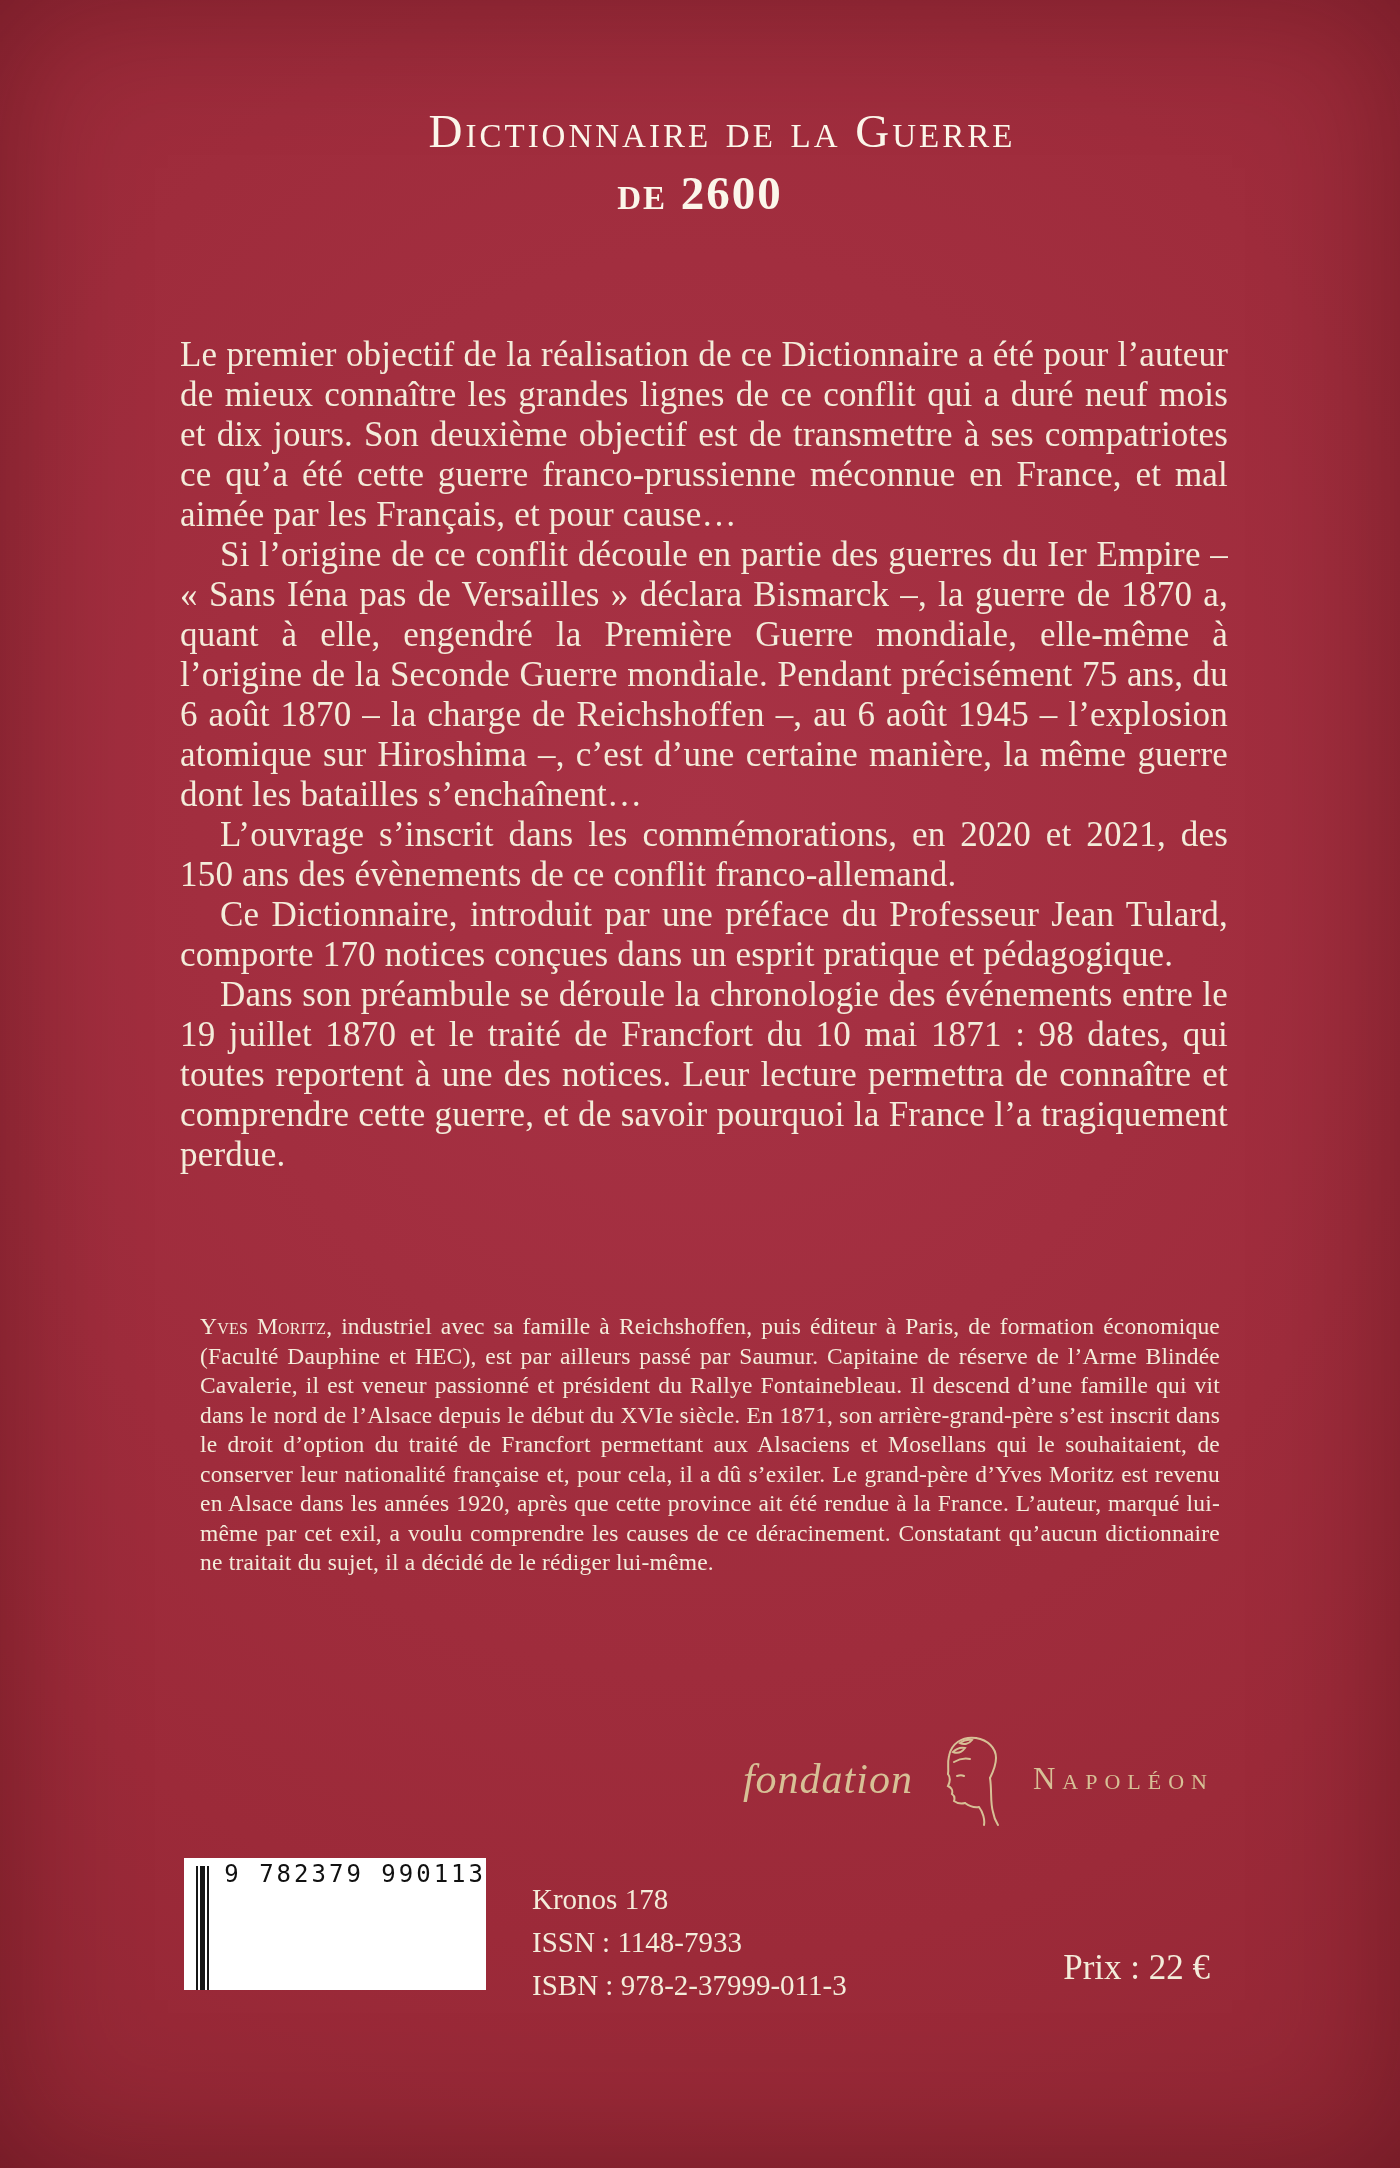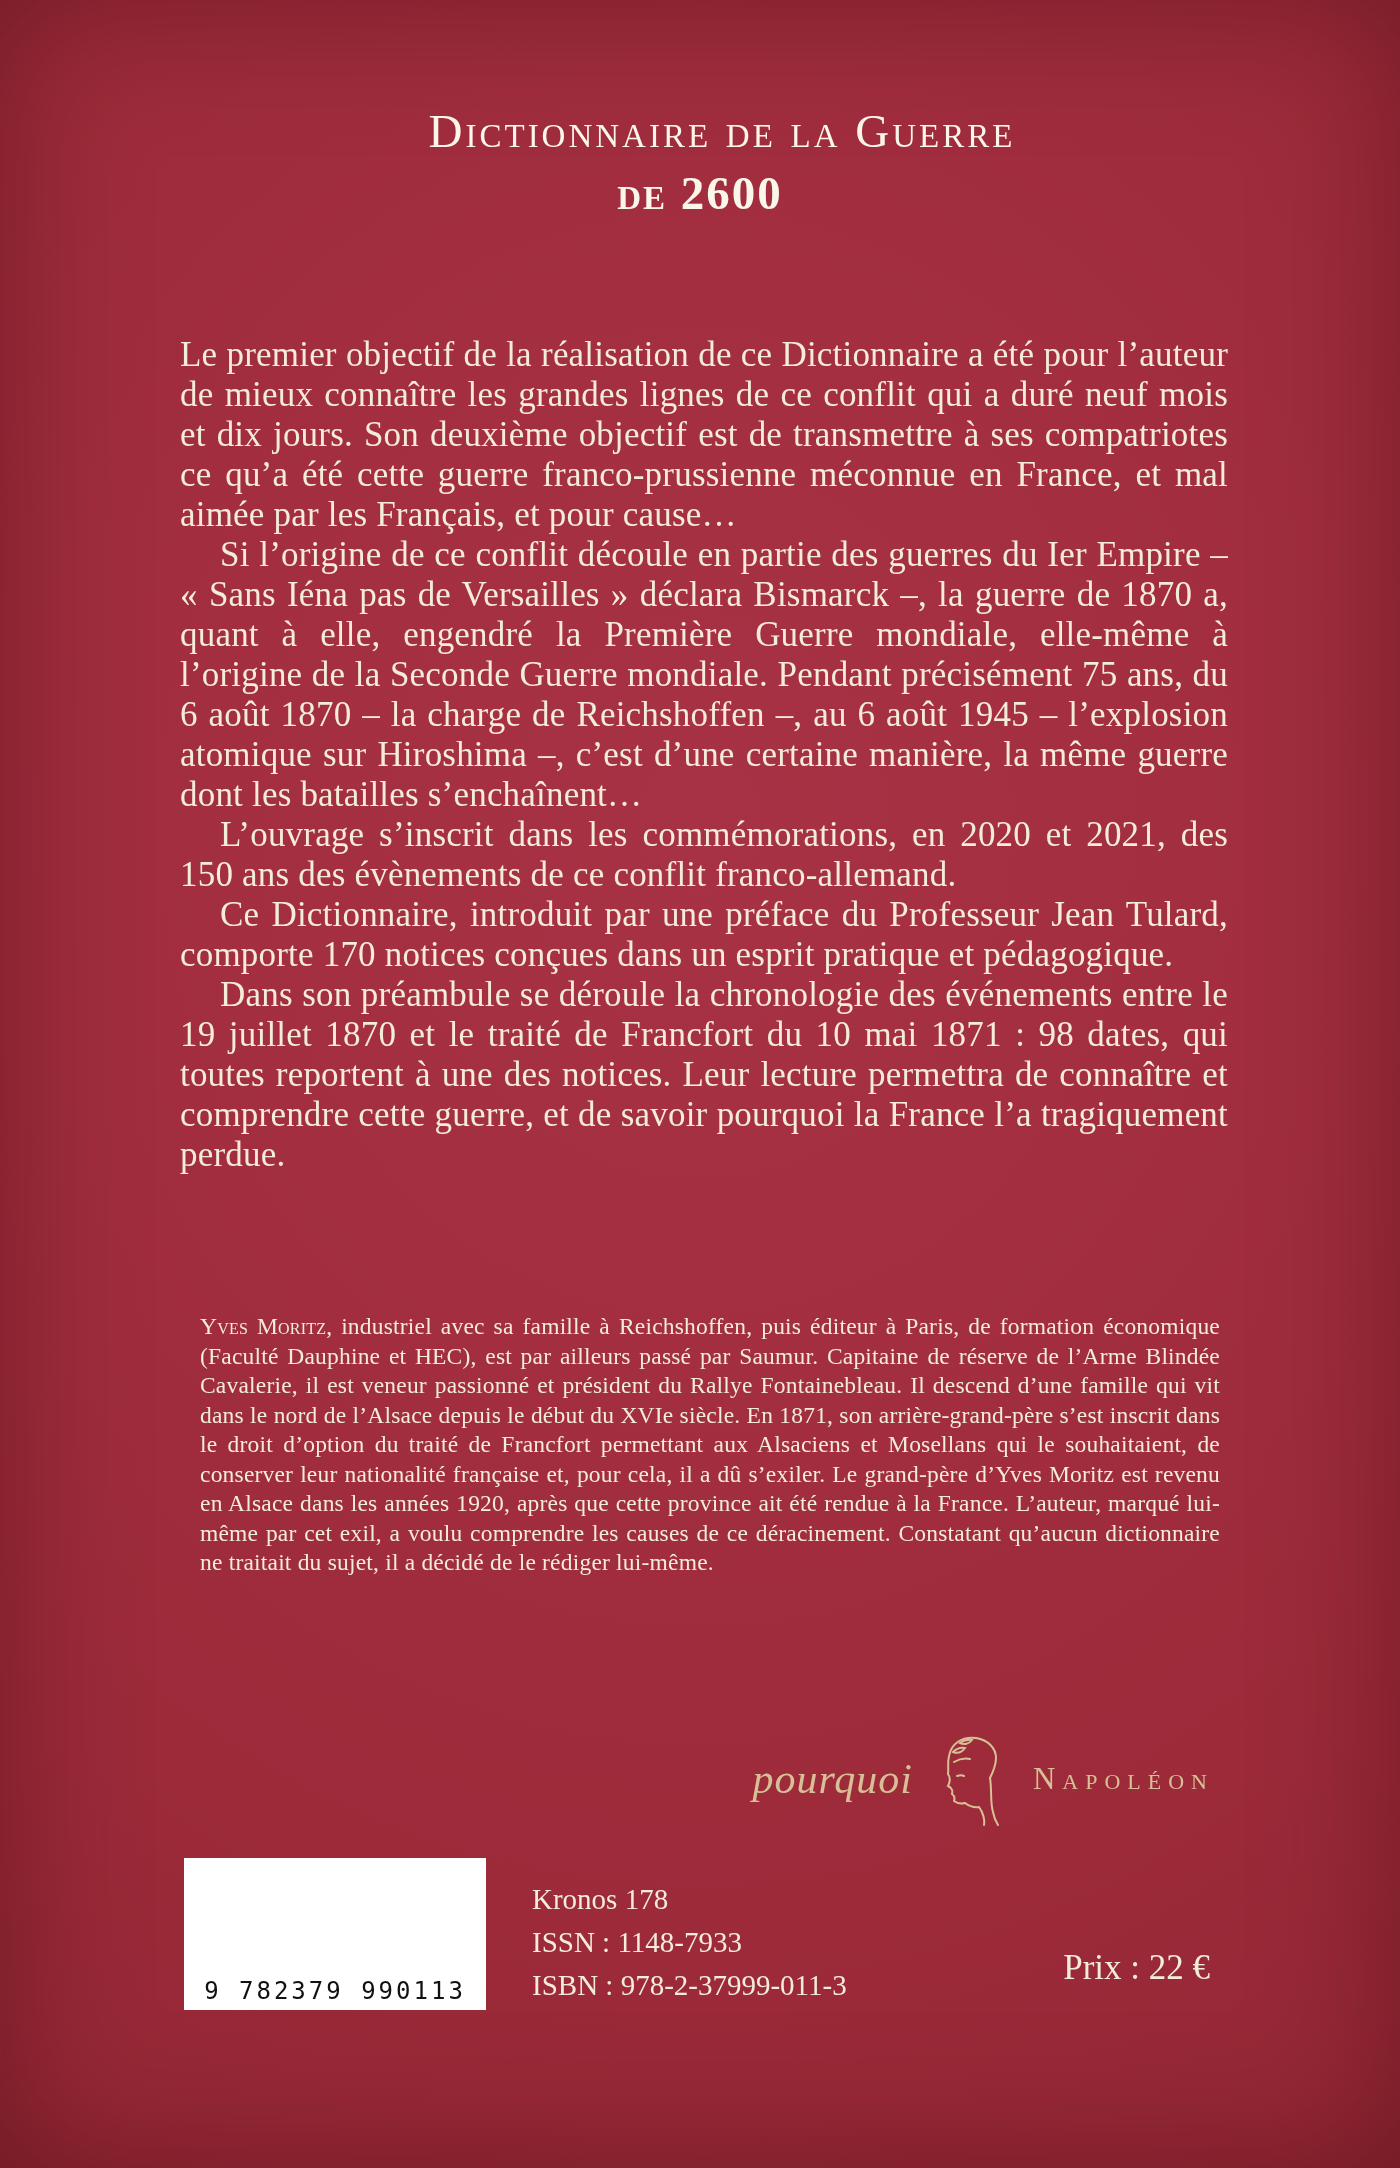--- a/index.html
+++ b/index.html
@@ -80,25 +80,24 @@
   .napoleon {
     font-variant: small-caps;
     font-size: 31px;
     letter-spacing: 7px;
   }
 
   
   .barcode {
     position: absolute;
     top: 1858px; left: 184px;
-    width: 302px; height: 152px;
+    width: 302px; height: 132px;
     background: #ffffff;
     display: flex;
-    flex-direction: column;
-    align-items: center;
+    flex-direction: row;
   }
   .bars {
     flex: 1;
     margin: 8px 12px 0 12px;
     background: repeating-linear-gradient(90deg,
       #161616 0 2px,  #ffffff 2px 4px,
       #161616 4px 9px, #ffffff 9px 11px,
       #161616 11px 13px, #ffffff 13px 18px,
       #161616 18px 20px, #ffffff 20px 22px,
       #161616 22px 27px, #ffffff 27px 33px);
@@ -144,21 +143,21 @@
     <p>L’ouvrage s’inscrit dans les commémorations, en 2020 et 2021, des 150 ans des évènements de ce conflit franco-allemand.</p>
     <p>Ce Dictionnaire, introduit par une préface du Professeur Jean Tulard, comporte 170 notices conçues dans un esprit pratique et pédagogique.</p>
     <p>Dans son préambule se déroule la chronologie des événements entre le 19 juillet 1870 et le traité de Francfort du 10 mai 1871 : 98 dates, qui toutes reportent à une des notices. Leur lecture permettra de connaître et comprendre cette guerre, et de savoir pourquoi la France l’a tragiquement perdue.</p>
   </section>
 
   <section class="bio">
     <p><span class="bio-author">Yves Moritz</span><span>, industriel avec sa famille à Reichshoffen, puis éditeur à Paris, de formation économique (Faculté Dauphine et HEC), est par ailleurs passé par Saumur. Capitaine de réserve de l’Arme Blindée Cavalerie, il est veneur passionné et président du Rallye Fontainebleau. Il descend d’une famille qui vit dans le nord de l’Alsace depuis le début du XVIe siècle. En 1871, son arrière-grand-père s’est inscrit dans le droit d’option du traité de Francfort permettant aux Alsaciens et Mosellans qui le souhaitaient, de conserver leur nationalité française et, pour cela, il a dû s’exiler. Le grand-père d’Yves Moritz est revenu en Alsace dans les années 1920, après que cette province ait été rendue à la France. L’auteur, marqué lui-même par cet exil, a voulu comprendre les causes de ce déracinement. Constatant qu’aucun dictionnaire ne traitait du sujet, il a décidé de le rédiger lui-même.</span></p>
   </section>
 
   <div class="logo">
-    <span class="fondation">pourquoi</span>
+    <span class="fondation">fondation</span>
     <span class="napoleon-head">
       <svg width="68" height="94" viewBox="0 0 68 94" fill="none" stroke="#d7c096" stroke-width="2" stroke-linecap="round">
         <path d="M37 6 C23 4 12 12 10 24 C8 32 10 36 9 42"></path>
         <path d="M37 6 C49 8 57 16 57 26 C57 34 54 40 51 46"></path>
         <path d="M9 42 C12 46 11 50 9 54 C13 56 14 58 13 62 C16 64 16 66 15 69 C19 72 22 72 26 71"></path>
         <path d="M26 71 C30 74 34 76 40 75 C44 80 46 88 45 93"></path>
         <path d="M51 46 C53 58 51 70 54 80 C55 86 57 90 59 93"></path>
         <path d="M14 20 C18 16 22 15 26 16 C23 20 19 22 14 20 Z"></path>
         <path d="M21 11 C25 8 29 7 33 8 C30 12 25 13 21 11 Z"></path>
         <path d="M18 44 C21 43 23 43 25 44"></path>

